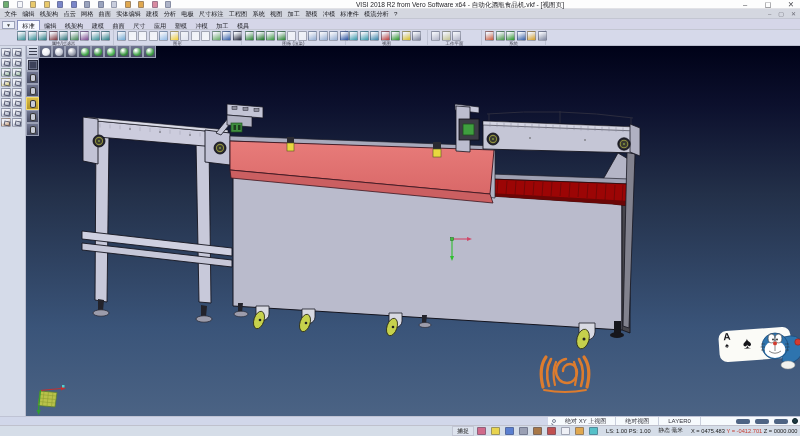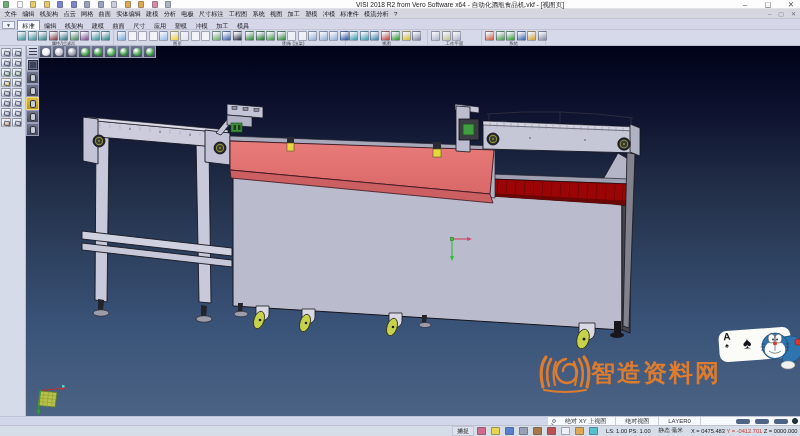--- a/index.html
+++ b/index.html
@@ -479,21 +479,20 @@
         <span class="cyl"></span>
       </span>
       <span class="fb" data-name="layer-cylinder-4-icon">
         <span class="cyl"></span>
       </span>
       <span class="fb" data-name="layer-cylinder-5-icon">
         <span class="cyl"></span>
       </span>
     </div>
 
-  <div id="wm-text" class="abs" style="left:565px;top:311px" data-name="watermark-text">智造资料网</div>
   <div id="card" class="abs" style="left:693px;top:283px" data-name="watermark-card">
     <span class="cl" data-name="card-letter">A</span>
     <span class="cs" data-name="card-suit-small">♠</span>
     <span class="cb" data-name="card-suit-big">♠</span>
   </div>
   <svg class="abs" style="left:728px;top:281px" width="52" height="46" viewBox="0 0 52 46" data-name="doraemon-figure">
     <path d="M30,10 q14,-4 18,6 q3,9 -4,16 q-8,7 -16,2 Z" fill="#2e74ae" stroke="#1a4a78" stroke-width="0.8"></path>
     <circle cx="21" cy="19" r="13" fill="#2e74ae" stroke="#1a4a78" stroke-width="0.8"></circle>
     <ellipse cx="21" cy="22.5" rx="10.5" ry="8.5" fill="#ffffff"></ellipse>
     <ellipse cx="17.5" cy="11.5" rx="3.4" ry="4.4" fill="#fff" stroke="#333" stroke-width="0.6"></ellipse>

